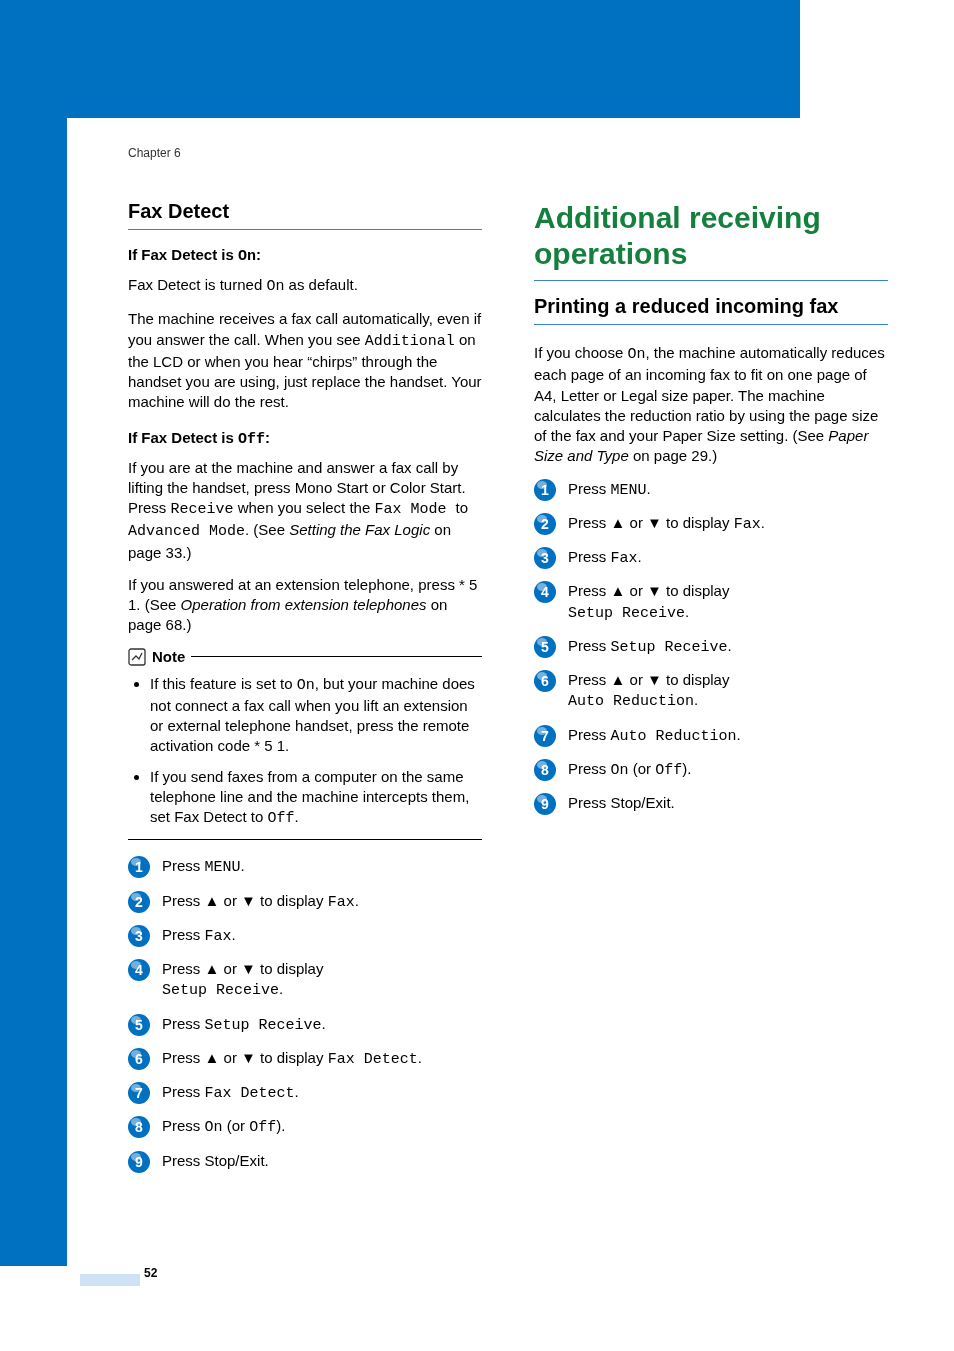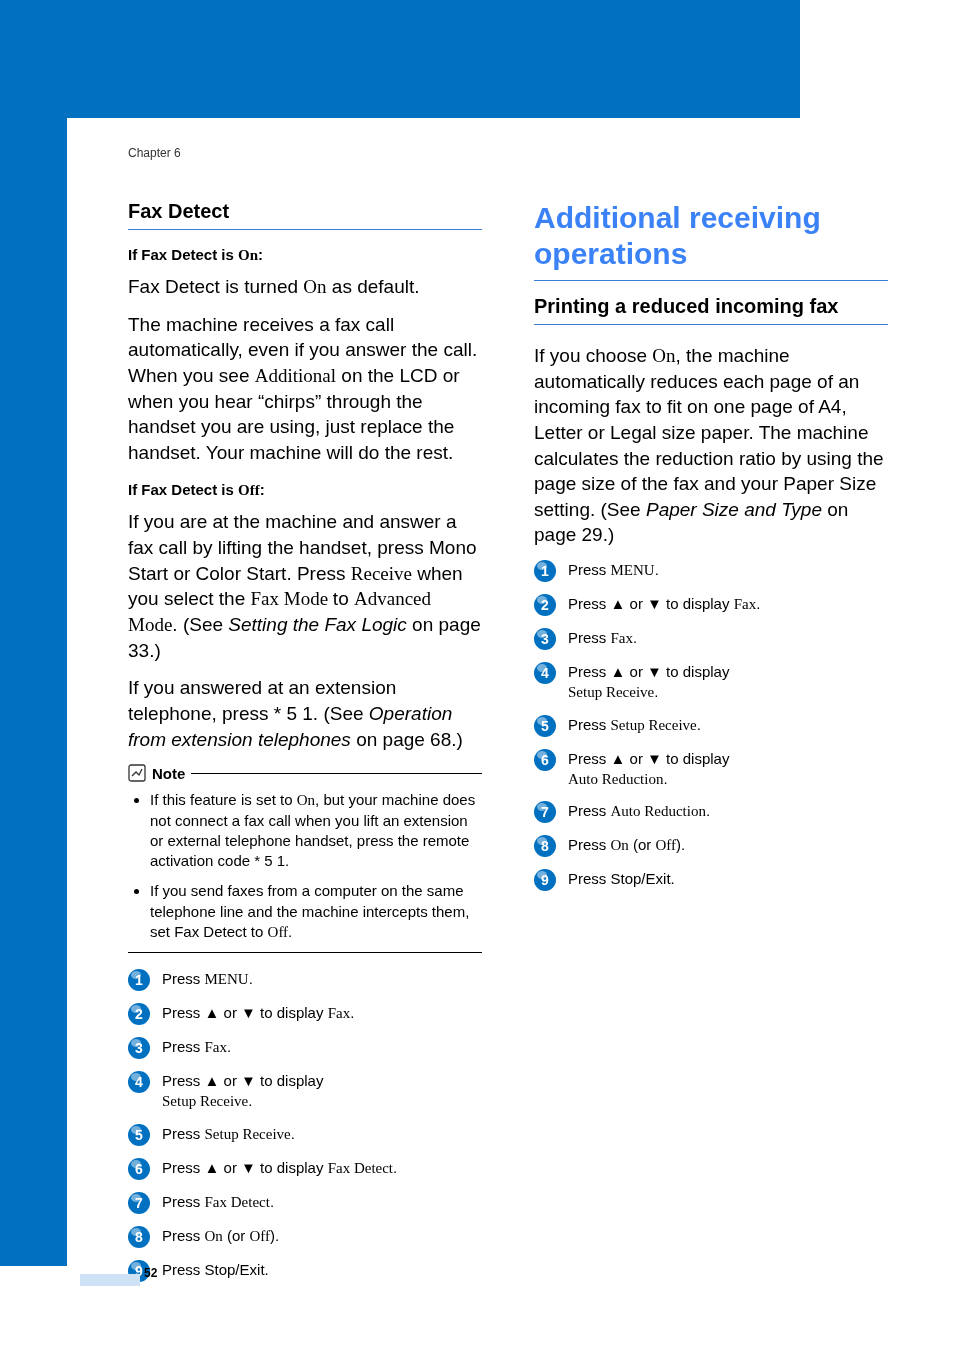--- a/index.html
+++ b/index.html
@@ -3,27 +3,27 @@
 <meta charset="utf-8">
 <style>
   * { box-sizing: border-box; margin: 0; padding: 0; }
   html, body { width: 954px; height: 1351px; background: #fff; font-family: Arial, Helvetica, sans-serif; color: #000; }
   .page { position: relative; width: 800px; height: 1351px; }
   .blue-banner { position: absolute; top: 0; left: 0; width: 100%; height: 118px; background: #0070c0; }
   .blue-tab { position: absolute; top: 118px; left: 0; width: 67px; height: 1148px; background: #0070c0; }
   .chapter { position: absolute; top: 146px; left: 128px; font-size: 12px; color: #333; }
   .content { position: absolute; top: 200px; left: 128px; width: 760px; display: flex; gap: 52px; }
   .col { width: 363px; }
-  h1.section { font-size: 30px; font-weight: bold; color: #3b82f6; line-height: 1.2; margin-bottom: 8px; }
+  h1.section { font-size: 30px; font-weight: bold; color: #15803d; line-height: 1.2; margin-bottom: 8px; }
   h2.subsection { font-size: 20px; font-weight: bold; color: #000; margin-bottom: 6px; border-bottom: 1px solid #3a7fd6; padding-bottom: 6px; }
   .rule-blue { border-bottom: 1px solid #3a7fd6; margin-bottom: 14px; }
   .sub-h2-wrap { margin-bottom: 18px; }
   h3.mini { font-size: 15px; font-weight: bold; margin-bottom: 10px; margin-top: 16px; }
-  p.body { font-size: 19px; line-height: 1.35; margin-bottom: 12px; }
-  .mono { font-family: Liberation Serif, serif; }
+  p.body { font-size: 15px; line-height: 1.35; margin-bottom: 12px; }
+  .mono { font-family: Liberation Mono, monospace; }
   .bold { font-weight: normal; }
   .italic { font-style: italic; }
   .note-head { display: flex; align-items: center; gap: 6px; margin-top: 10px; margin-bottom: 8px; }
   .note-head .note-label { font-weight: bold; font-size: 15px; }
   .note-head .note-line { flex: 1; border-top: 1px solid #000; }
   .note-icon { width: 18px; height: 18px; }
   ul.note-list { list-style: disc; padding-left: 22px; margin-bottom: 10px; }
   ul.note-list li { font-size: 15px; line-height: 1.35; margin-bottom: 10px; }
   .note-end { border-top: 1px solid #000; margin-bottom: 16px; }
   .steps { display: flex; flex-direction: column; gap: 12px; margin-top: 4px; }

